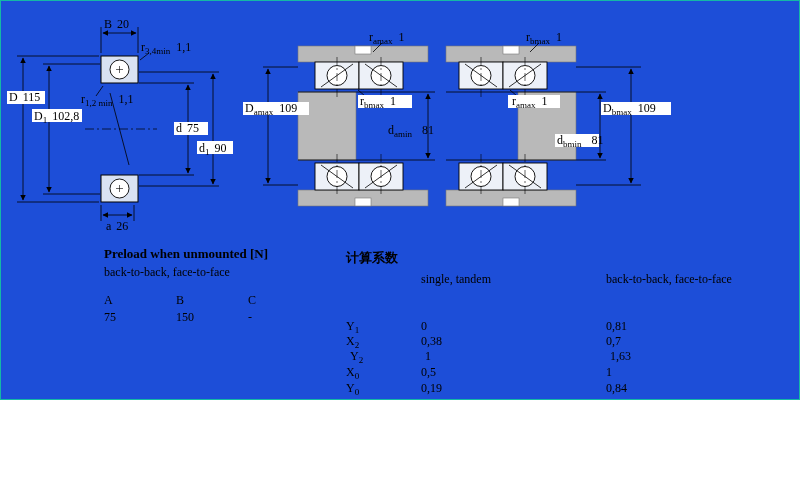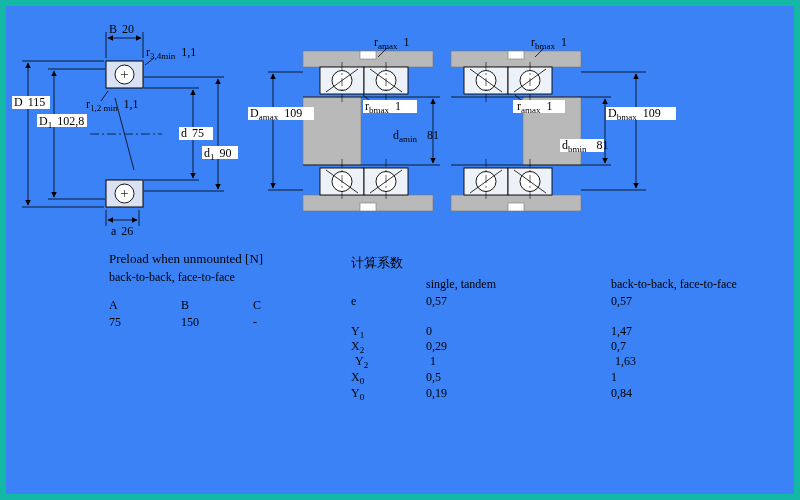--- a/index.html
+++ b/index.html
@@ -1,19 +1,19 @@
 <!DOCTYPE html>
 <html><head>
 <meta charset="utf-8">
 <style>
   *{margin:0;padding:0;box-sizing:border-box}
   html,body{width:800px;height:500px;background:#fff;font-family:"Liberation Serif",serif;color:#000;overflow:hidden}
-  #canvas{position:relative;width:800px;height:500px;background:#3b82f6;border:6px solid #14b8a6;overflow:hidden}
+  #canvas{position:relative;width:800px;height:400px;background:#1d4ed8;border:1px solid #14b8a6;overflow:hidden}
   .abs{position:absolute}
-  .bold{font-weight:normal}
+  .bold{font-weight:bold}
   .t13{font-size:13px}
   .t12{font-size:12px}
   .pc{display:inline-block;width:72px}
   .c0{display:inline-block;width:75px}
   .c1{display:inline-block;width:185px}
   sub{font-size:9px}
   svg text{font-family:"Liberation Serif",serif;font-size:12px;fill:#000;stroke:none}
   svg .sub{font-size:9px}
 </style>
 </head>
@@ -206,28 +206,25 @@
     <span class="pc">A</span><span class="pc">B</span><span>C</span>
   </div>
   <div class="abs t12" style="left:103px;top:309px">
     <span class="pc">75</span><span class="pc">150</span><span>-</span>
   </div>
 
   <div class="abs t13 bold" style="left:345px;top:248px">计算系数</div>
   <div class="abs t12" style="left:420px;top:271px">single, tandem</div>
   <div class="abs t12" style="left:605px;top:271px">back-to-back, face-to-face</div>
 
-  <div class="abs t12" style="left:345px;top:288px">
-    <span class="c0"><span>e</span><sub></sub></span><span class="c1">0,57</span><span>0,57</span>
-  </div>
   <div class="abs t12" style="left:345px;top:318px">
-    <span class="c0"><span>Y</span><sub>1</sub></span><span class="c1">0</span><span>1,47</span>
+    <span class="c0"><span>Y</span><sub>1</sub></span><span class="c1">0</span><span>0,81</span>
   </div>
   <div class="abs t12" style="left:345px;top:333px">
-    <span class="c0"><span>X</span><sub>2</sub></span><span class="c1">0,29</span><span>0,7</span>
+    <span class="c0"><span>X</span><sub>2</sub></span><span class="c1">0,38</span><span>0,7</span>
   </div>
   <div class="abs t12" style="left:349px;top:348px">
     <span class="c0"><span>Y</span><sub>2</sub></span><span class="c1">1</span><span>1,63</span>
   </div>
   <div class="abs t12" style="left:345px;top:364px">
     <span class="c0"><span>X</span><sub>0</sub></span><span class="c1">0,5</span><span>1</span>
   </div>
   <div class="abs t12" style="left:345px;top:380px">
     <span class="c0"><span>Y</span><sub>0</sub></span><span class="c1">0,19</span><span>0,84</span>
   </div>

